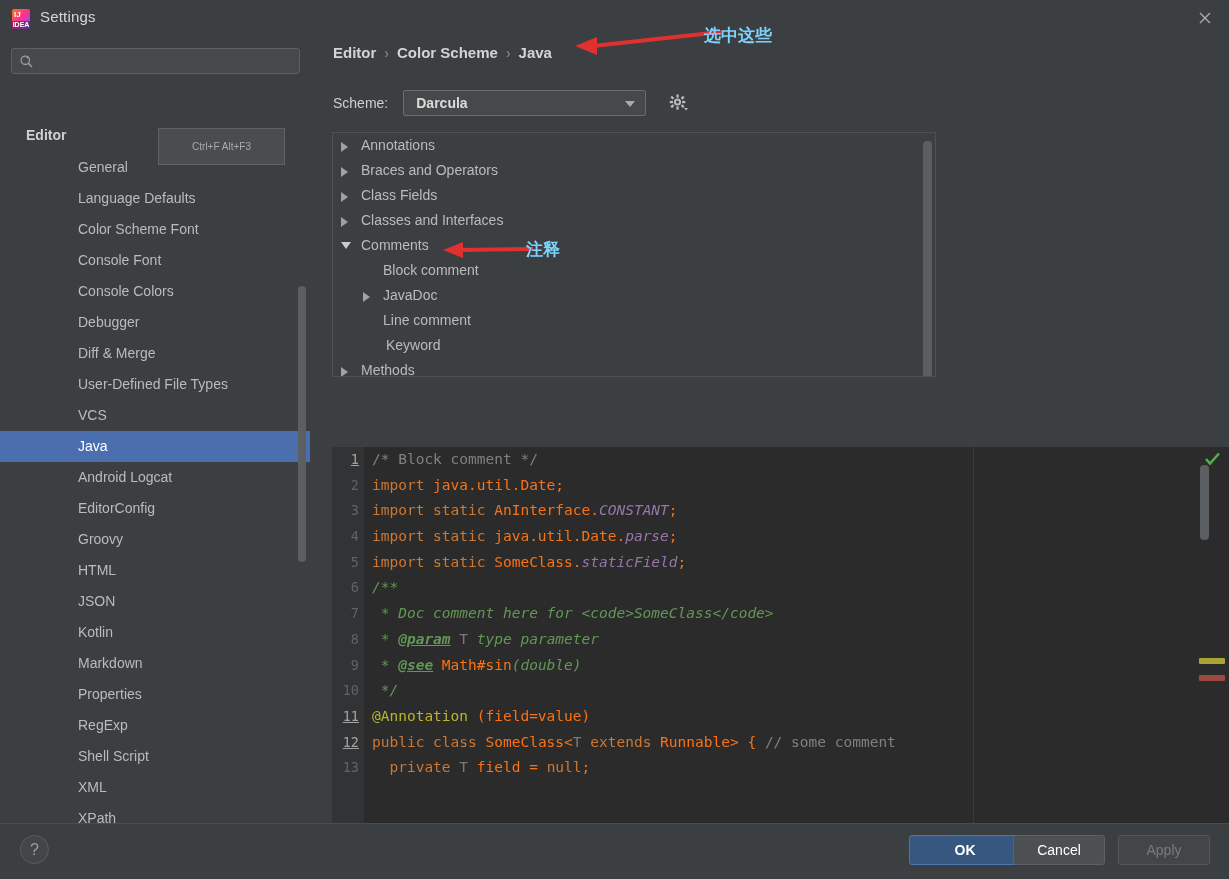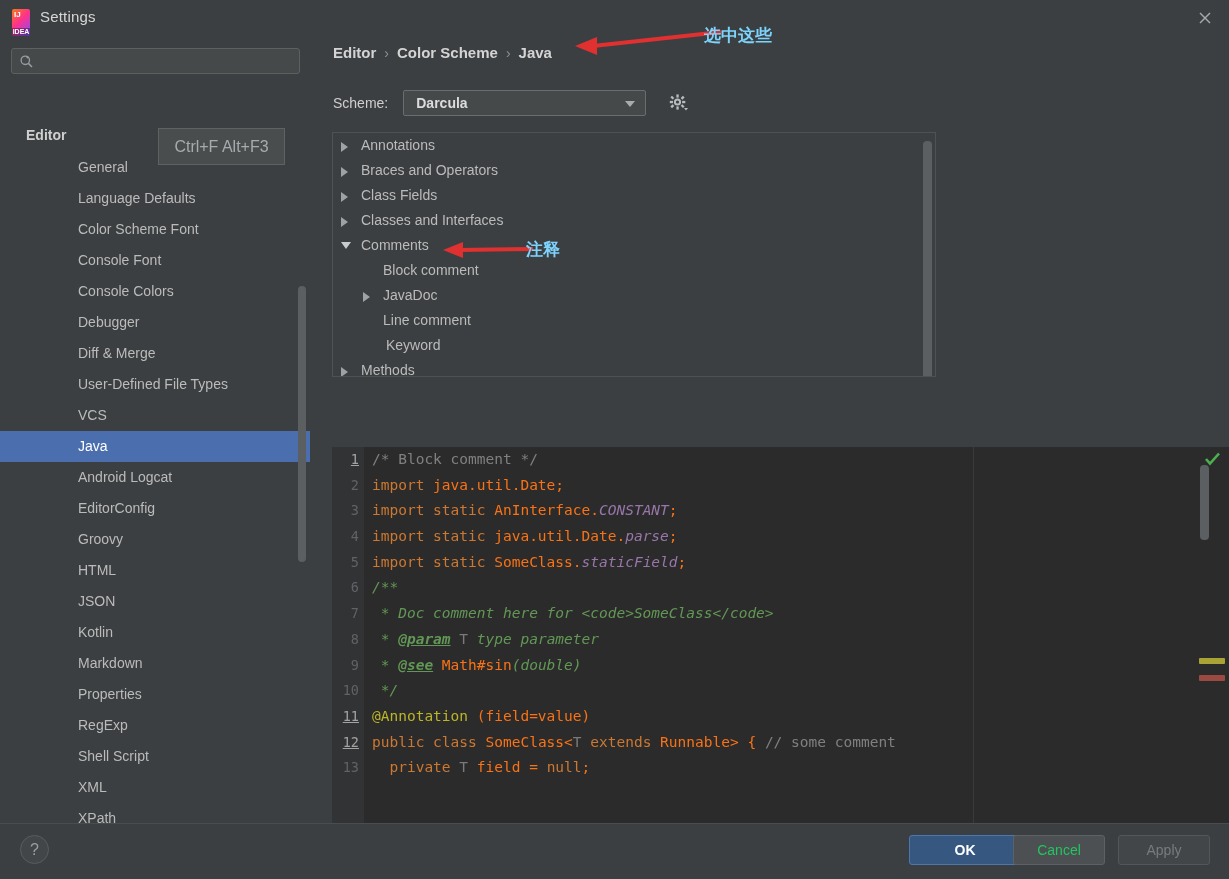--- a/index.html
+++ b/index.html
@@ -14,21 +14,21 @@
     width: 1229px; height: 879px;
     background: #3c3f41;
   }
 
   
   #titlebar {
     position: absolute; left: 0; top: 0; width: 1229px; height: 36px;
     background: #3c3f41;
   }
   #title-icon {
-    position: absolute; left: 12px; top: 9px; width: 18px; height: 27px;
+    position: absolute; left: 12px; top: 9px; width: 18px; height: 20px;
     border-radius: 2px;
     background: linear-gradient(135deg,#f97a12 0%,#ff318c 45%,#7b52ff 100%);
     display: flex; align-items: flex-end; justify-content: center;
     overflow: hidden;
   }
   #title-icon .ij {
     font-size: 7px; color: #fff; font-weight: bold;
     font-family: "Liberation Sans", sans-serif; line-height: 8px;
     background: rgba(0,0,0,.35); width: 100%; text-align: center;
   }
@@ -66,21 +66,21 @@
   #search-input::placeholder { color: #777b7d; }
 
   #tree-head {
     position: absolute; left: 26px; top: 91px;
     font-size: 14px; font-weight: bold; color: #cfcfcf;
   }
   #shortcut-tip {
     position: absolute; left: 158px; top: 92px; width: 127px; height: 37px;
     background: #4a4d4e; border: 1px solid #5f6263;
     display: flex; align-items: center; justify-content: center;
-    font-size: 16px; color: #a7abad;
+    font-size: 10px; color: #a7abad;
   }
 
   #nav-list {
     position: absolute; left: 0; top: 116px; width: 310px; height: 706px;
   }
   .nav-item {
     height: 31px; line-height: 31px;
     padding-left: 78px;
     font-size: 14px; color: #bbbbbb;
     white-space: nowrap; cursor: default;
@@ -216,21 +216,21 @@
   #help-btn {
     position: absolute; left: 20px; top: 835px; width: 29px; height: 29px;
     border-radius: 50%; border: 1px solid #5a5d5f; background: #434648;
     color: #9b9fa1; font-size: 16px;
     display: flex; align-items: center; justify-content: center; cursor: pointer;
   }
   .dlg-btn {
     position: absolute; top: 835px; height: 30px;
     border-radius: 3px; font-size: 14px;
     display: flex; align-items: center; justify-content: center;
-    cursor: pointer; border: 1px solid #5e6163; background: #4c5052; color: #22c55e;
+    cursor: pointer; border: 1px solid #5e6163; background: #4c5052; color: #ffffff;
   }
   #btn-ok {
     left: 909px; width: 112px;
     background: #365880; border: 1px solid #4a77b0; color: #ffffff; font-weight: bold;
   }
   #btn-cancel { left: 1013px; width: 92px; }
   #btn-apply  { left: 1118px; width: 92px; color: #787b7d; background: #434648; border-color: #545759; cursor: default; }
 
   
   .annot {

